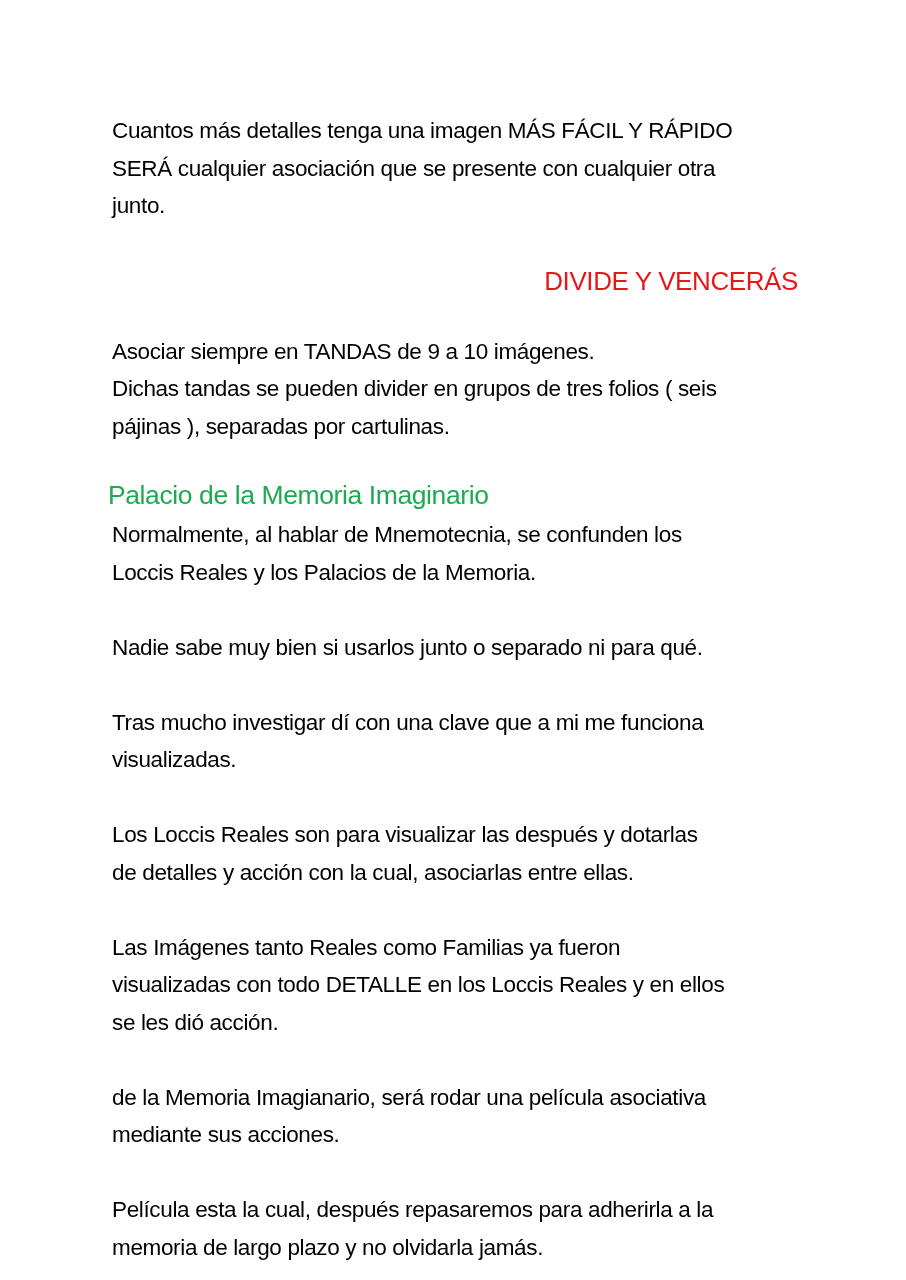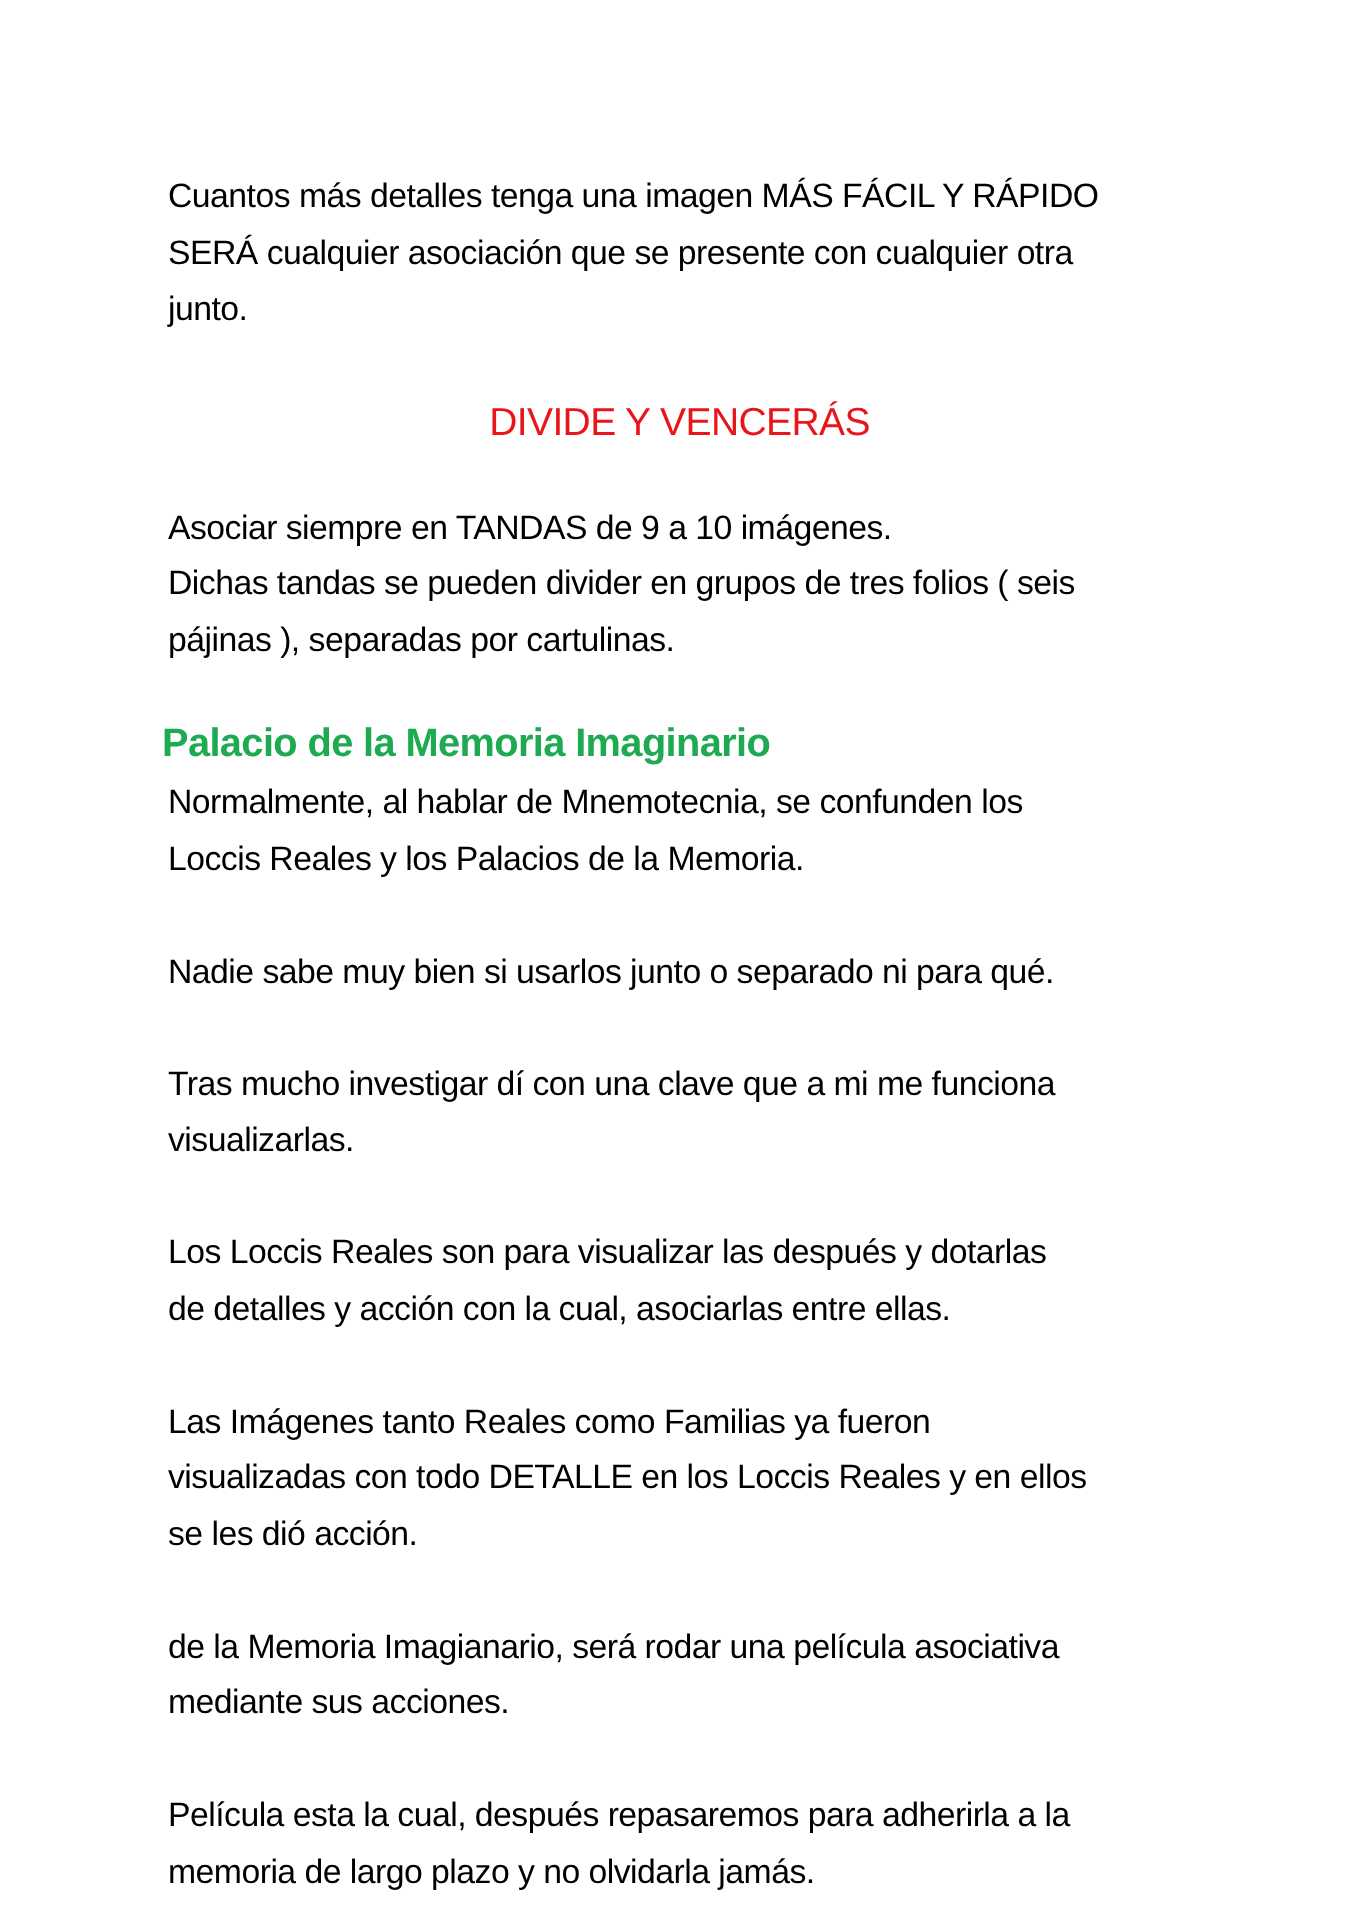--- a/index.html
+++ b/index.html
@@ -28,31 +28,31 @@
       letter-spacing: -0.35px;
       word-spacing: 0px;
     }
     .gap {
       height: 33.5px;
     }
     .heading-red {
       font-size: 26px;
       line-height: 40px;
       color: #e8161b;
-      text-align: center;
+      text-align: right;
       margin: 0;
       letter-spacing: -0.4px;
       padding-left: 0;
       width: 690px;
     }
     .heading-green {
       font-size: 26.5px;
       line-height: 37px;
       color: #1daa50;
-      font-weight: bold;
+      font-weight: normal;
       margin: 0;
       letter-spacing: -0.4px;
     }
   </style>
 </head>
 <body>
 
 <div class="page">
 
   <div>
@@ -83,21 +83,21 @@
   </div>
   <div class="gap"></div>
 
   <div>
     <div class="para">Nadie sabe muy bien si usarlos junto o separado ni para qué.</div>
   </div>
   <div class="gap"></div>
 
   <div>
     <div class="para">Tras mucho investigar dí con una clave que a mi me funciona</div>
-    <div class="para">visualizarlas.</div>
+    <div class="para">visualizadas.</div>
   </div>
   <div class="gap"></div>
 
   <div>
     <div class="para">Los Loccis Reales son para visualizar las después y dotarlas</div>
     <div class="para">de detalles y acción con la cual, asociarlas entre ellas.</div>
   </div>
   <div class="gap"></div>
 
   <div>

